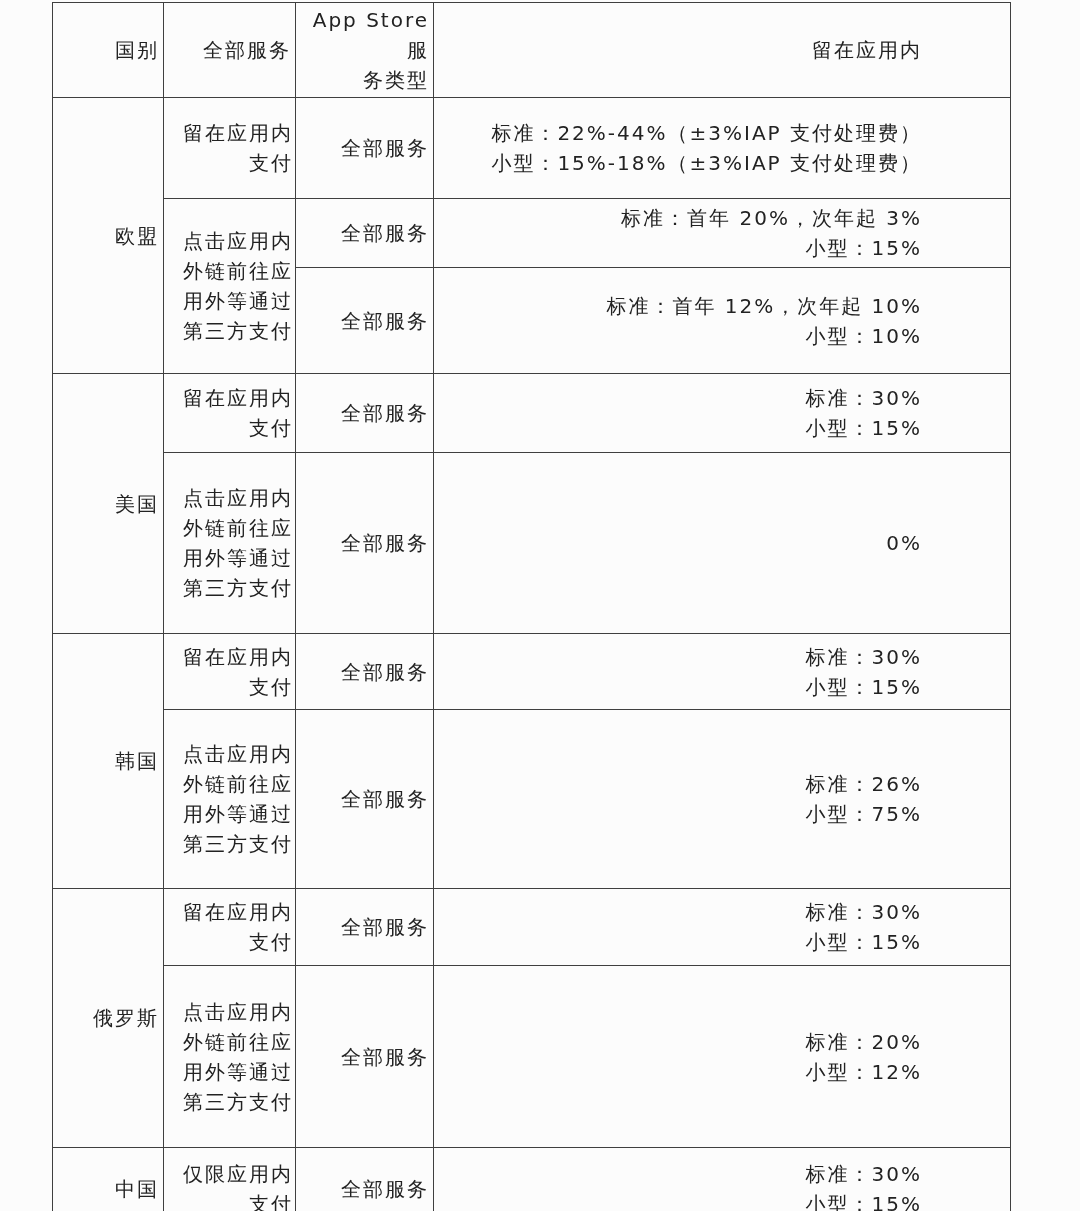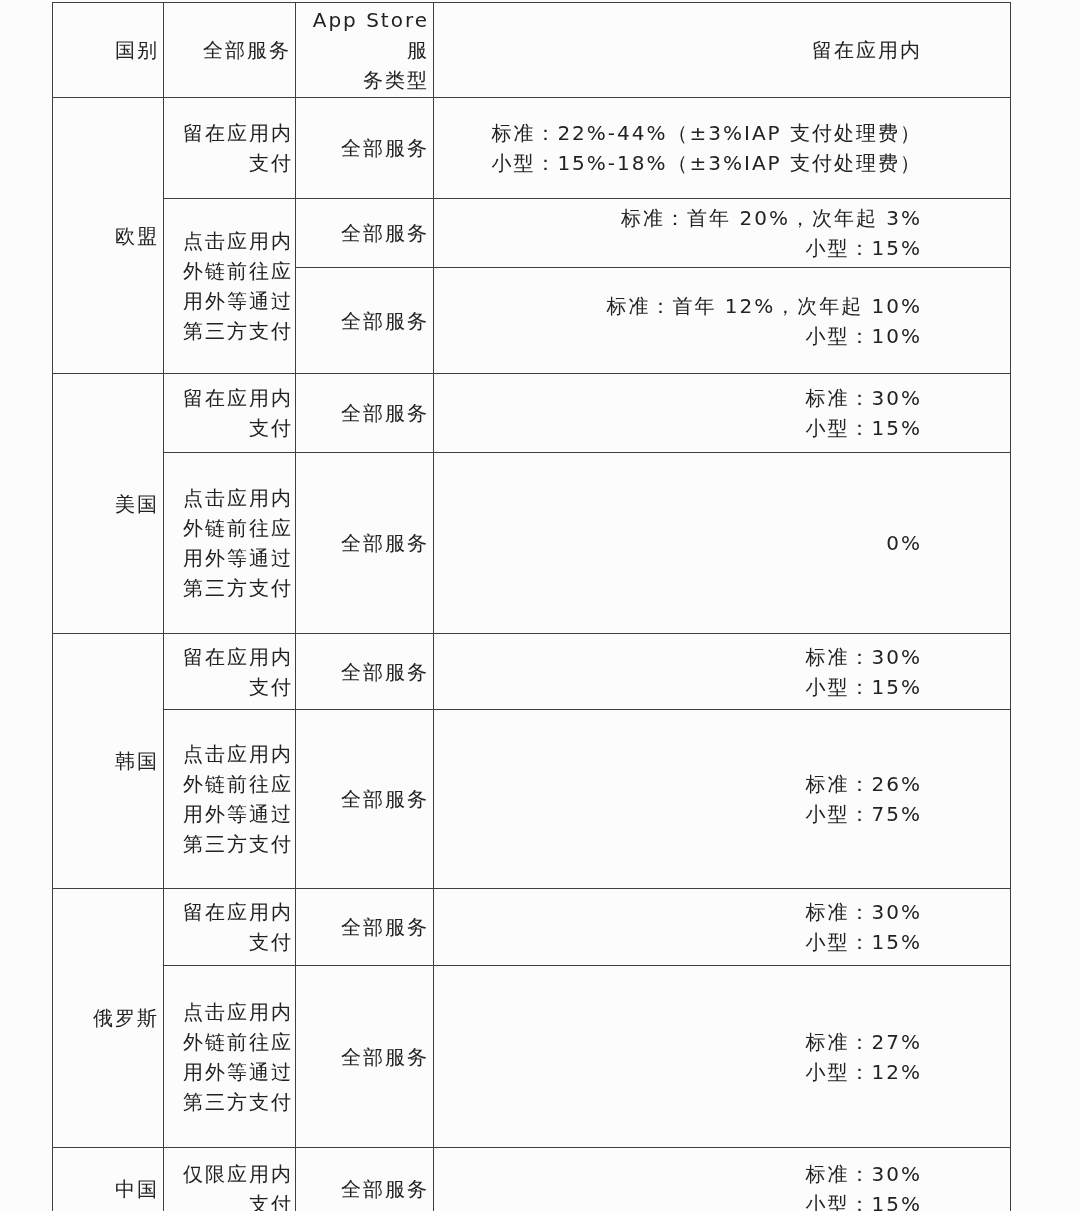--- a/index.html
+++ b/index.html
@@ -126,21 +126,21 @@
       <td>全部服务</td>
       <td class="c4">标准：30%
 小型：15%</td>
     </tr>
     <tr style="height:182px">
       <td class="channel-cell">点击应用内
 外链前往应
 用外等通过
 第三方支付</td>
       <td>全部服务</td>
-      <td class="c4">标准：27%
+      <td class="c4">标准：20%
 小型：12%</td>
     </tr>
 
     <tr style="height:82px">
       <td>中国</td>
       <td class="channel-cell">仅限应用内
 支付</td>
       <td>全部服务</td>
       <td class="c4">标准：30%
 小型：15%</td>

